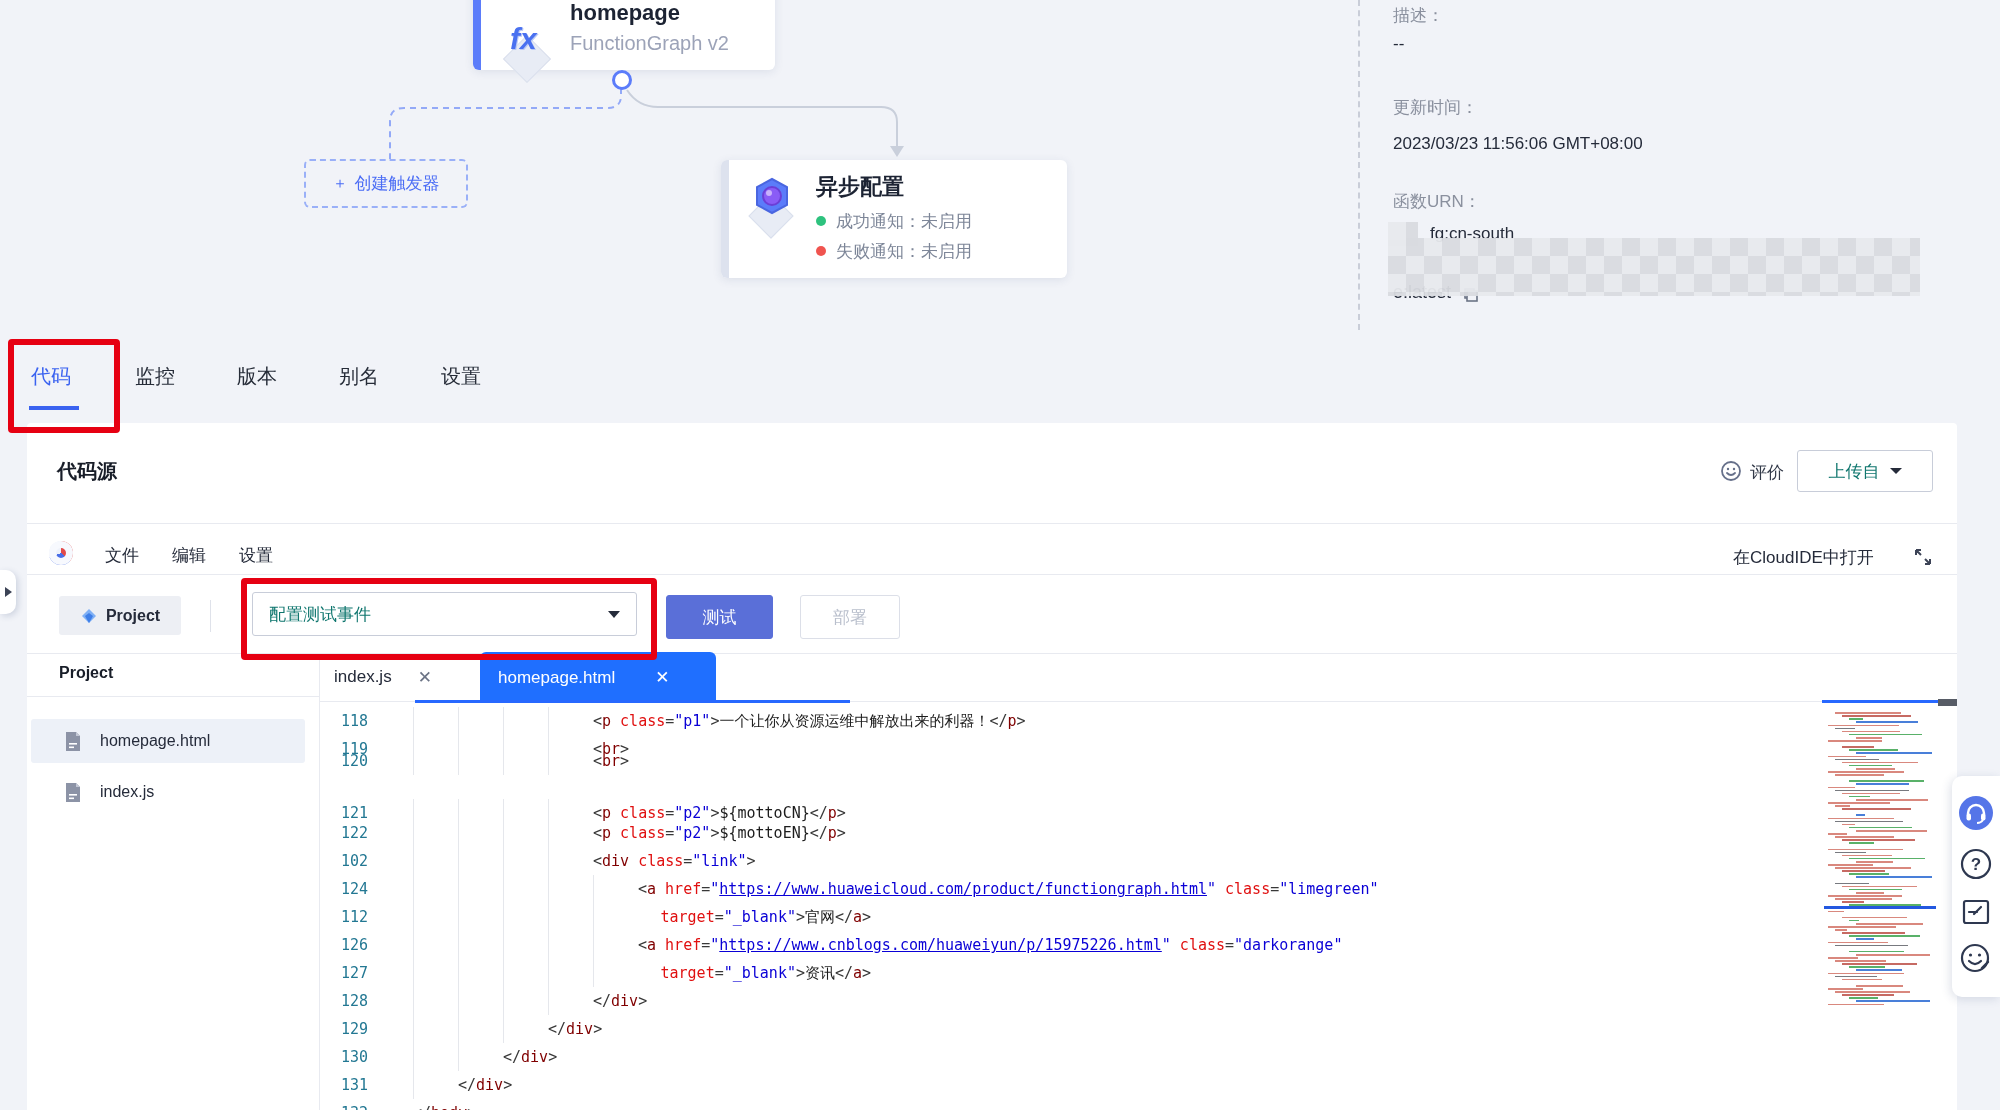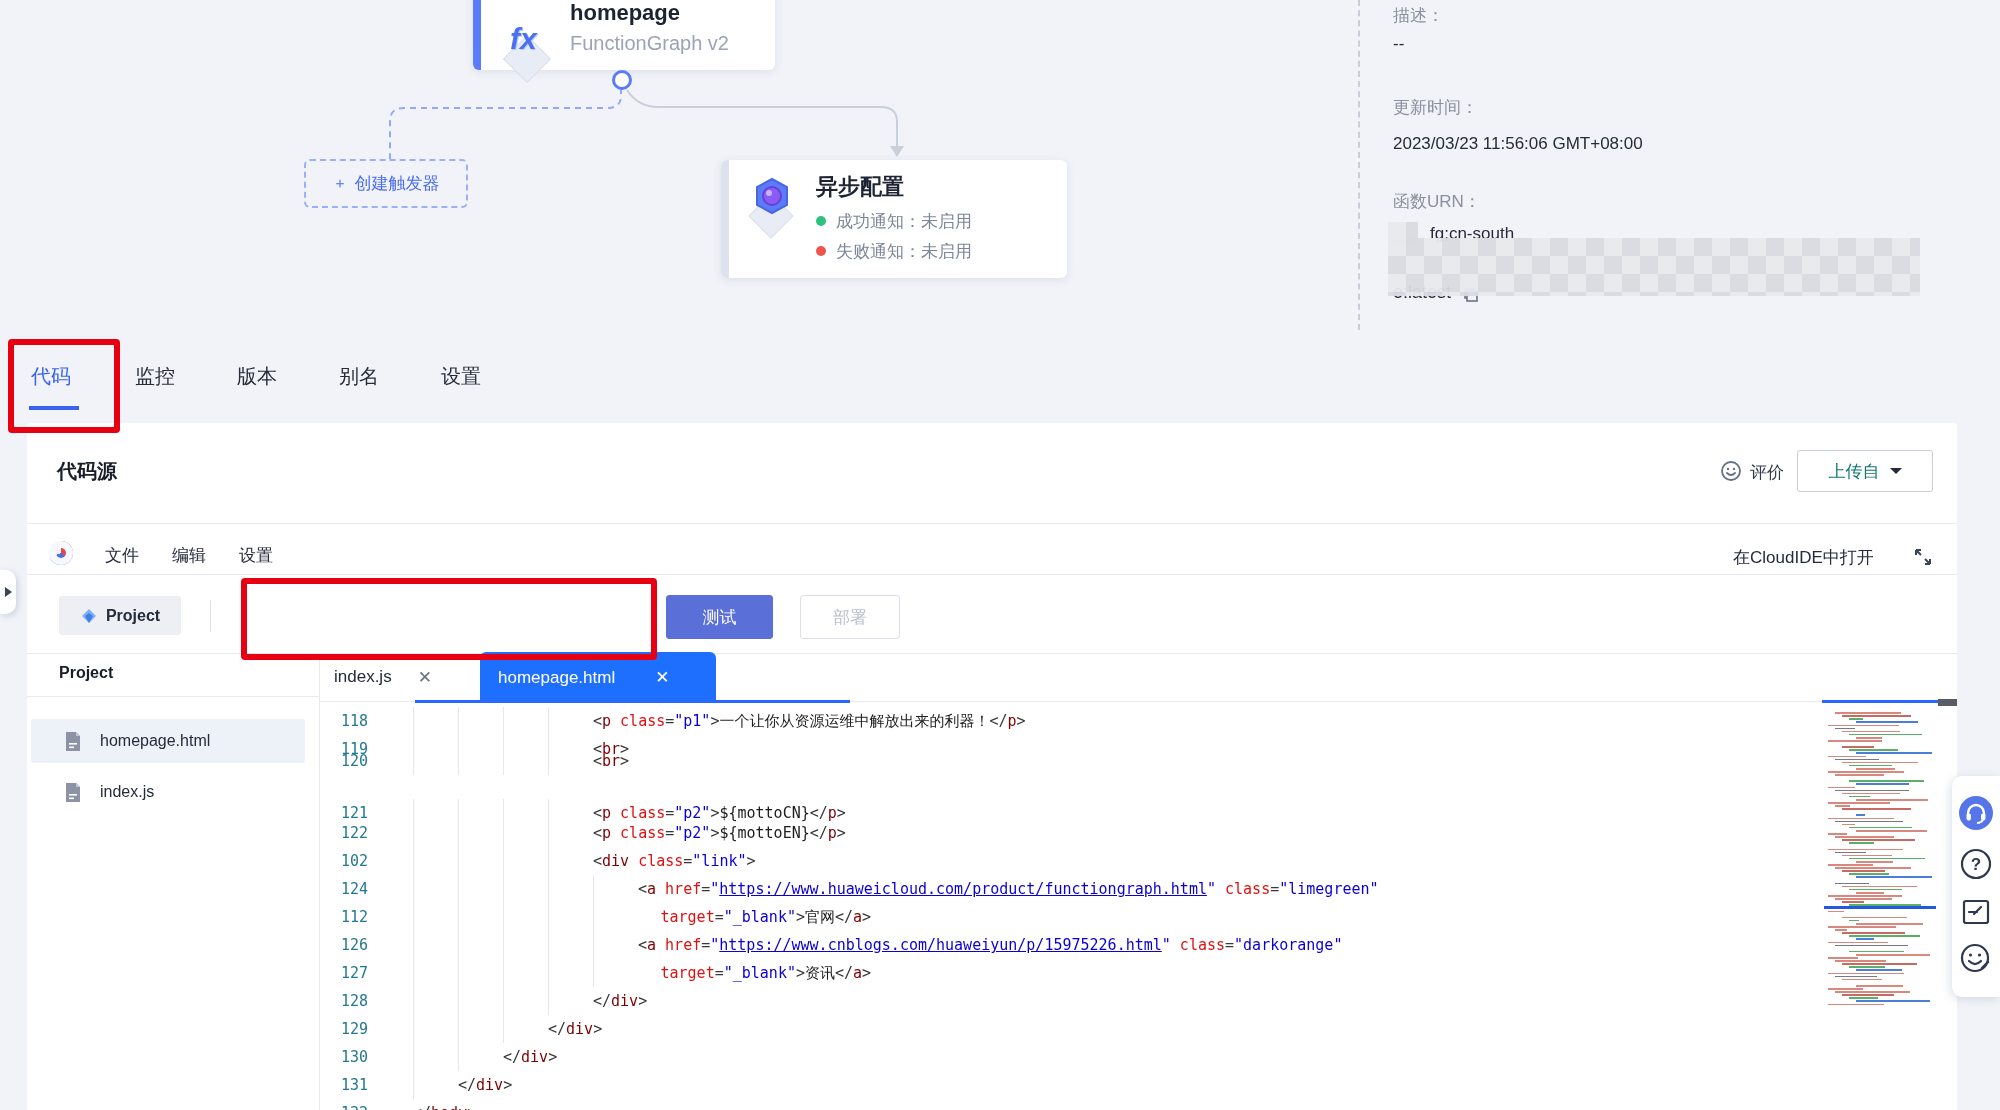--- a/index.html
+++ b/index.html
@@ -169,20 +169,24 @@
   <div class="hline" style="left:27px;top:574px;width:1930px;"></div>
 
   <div class="btn" style="left:59px;top:596px;width:122px;height:39px;background:#edeff4;gap:8px;">
     <svg width="18" height="18" viewBox="0 0 18 18">
       <polygon points="9,2 16,9 9,16 2,9" fill="#7fb0f5"></polygon>
         <polygon points="9,6 13,9 9,16 5,9" fill="#3f7fe8"></polygon>
     </svg>
     <span style="font-weight:bold;font-size:16px;">Project</span>
   </div>
   <div class="vline" style="left:210px;top:600px;height:32px;background:#dfe2ea;"></div>
+  <div class="btn outline" style="left:252px;top:592px;width:385px;height:44px;justify-content:space-between;padding:0 16px;box-sizing:border-box;">
+    <span class="nowrap">配置测试事件</span>
+    <span class="caret"></span>
+  </div>
   <div class="btn primary" style="left:666px;top:595px;width:105px;height:42px;">测试</div>
   <div class="btn disabled" style="left:800px;top:595px;width:98px;height:42px;">部署</div>
   <div class="hline" style="left:27px;top:653px;width:1930px;"></div>
 
   <div class="vline" style="left:319px;top:653px;height:457px;"></div>
   <div class="abs nowrap" style="left:59px;top:664px;font-size:16px;font-weight:bold;color:#181d28;">Project</div>
   <div class="hline" style="left:27px;top:696px;width:293px;"></div>
   <div class="tree-item sel" style="top:719px;">
     <svg style="margin-left:33px;" width="18" height="21" viewBox="0 0 18 21">
       <path d="M2,1 H12 L16,5 V20 H2 Z" fill="#8c93a6"></path>

